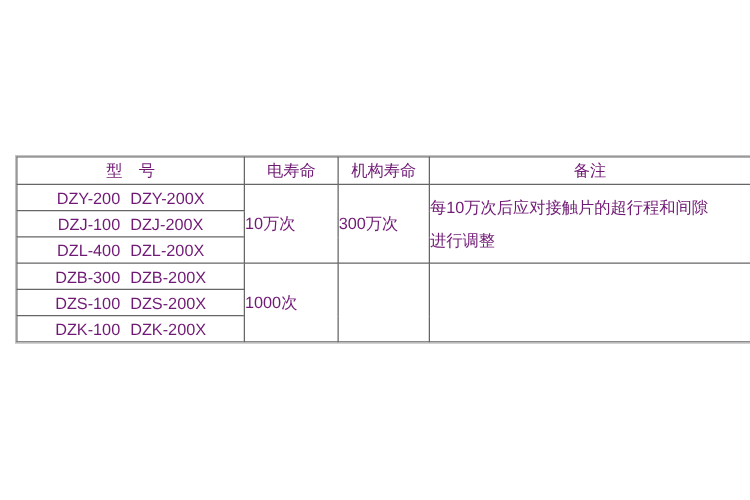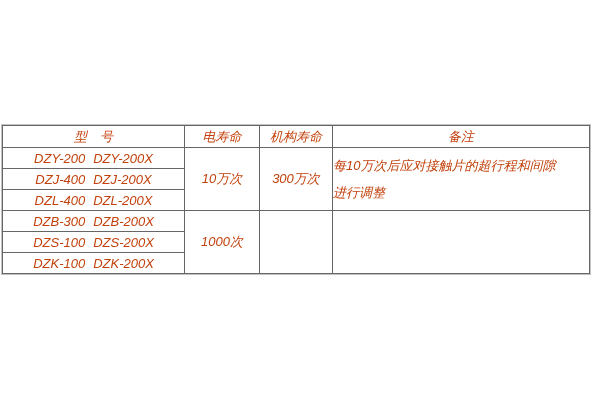--- a/index.html
+++ b/index.html
@@ -10,31 +10,30 @@
   }
   .canvas {
     position: relative;
     width: 600px;
     height: 400px;
     background: #ffffff;
     overflow: hidden;
   }
   table.spec {
     position: absolute;
-    left: 2px;
+    left: 13px;
     top: 125px;
     width: 587px;
     height: 148px;
     border-collapse: collapse;
     table-layout: fixed;
     font-size: 13px;
-    color: #c2410c;
+    color: #701a75;
     background: #ffffff;
     outline: 1px solid #c2c2c2; 
-    font-style: italic;
   }
   table.spec th,
   table.spec td {
     border: 1px solid #666666;
     padding: 0;
     font-weight: normal;
     overflow: hidden;
   }
   tr.header-row { height: 22px; }
   tr.data-row   { height: 21px; }
@@ -45,21 +44,20 @@
   }
   td.model-cell { vertical-align: middle; }
   .model-pair {
     display: flex;
     justify-content: center;
     align-items: center;
     gap: 8px;
     white-space: nowrap;
   }
   td.life-cell {
-    text-align: center;
     vertical-align: middle;
   }
   td.remark-cell {
     text-align: left;
     vertical-align: middle;
     padding-left: 10px;
     padding-right: 6px;
     line-height: 1.2;
     margin-left: 40px;
   }
@@ -96,21 +94,21 @@
       <td class="life-cell" rowspan="3">10万次</td>
       <td class="life-cell" rowspan="3">300万次</td>
       <td class="remark-cell" rowspan="3">
         <div class="remark-line">每10万次后应对接触片的超行程和间隙</div>
         <div class="remark-line">进行调整</div>
       </td>
     </tr>
     <tr class="data-row">
       <td class="model-cell">
         <div class="model-pair">
-          <span>DZJ-400</span>
+          <span>DZJ-100</span>
           <span>DZJ-200X</span>
         </div>
       </td>
     </tr>
     <tr class="data-row">
       <td class="model-cell">
         <div class="model-pair">
           <span>DZL-400</span>
           <span>DZL-200X</span>
         </div>

